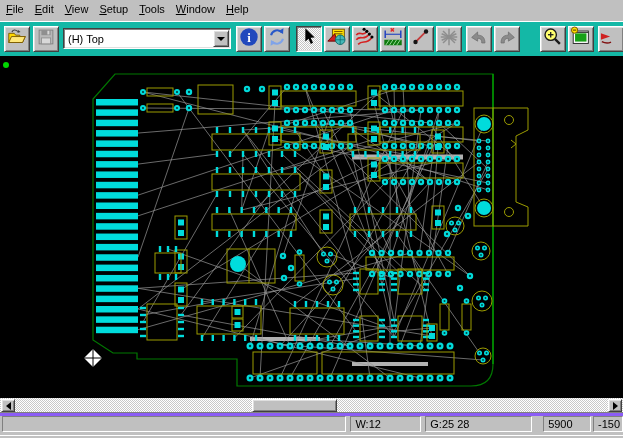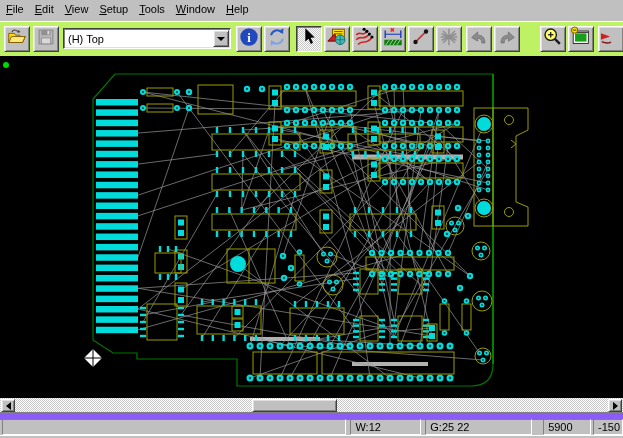--- a/index.html
+++ b/index.html
@@ -4,21 +4,21 @@
 <style>
   html,body{margin:0;padding:0;}
   body{width:623px;height:438px;overflow:hidden;font-family:"Liberation Sans",sans-serif;background:#c0c0c0;}
   .window{position:relative;width:623px;height:438px;background:#c0c0c0;}
 
   
   .menubar{height:21px;display:flex;align-items:flex-start;padding-left:2px;background:#c0c0c0;}
   .menu-item{font-size:11px;color:#000;padding:3px 4px;margin-right:3px;white-space:nowrap;}
 
   
-  .toolbar{position:relative;height:34px;background:#bef264;border-top:1px solid #ffffff;overflow:hidden;}
+  .toolbar{position:relative;height:34px;background:#14b8a6;border-top:1px solid #ffffff;overflow:hidden;}
   .tb-btn{position:absolute;top:4px;width:26px;height:26px;background:#c0c0c0;
     border:1px solid;border-color:#ffffff #404040 #404040 #ffffff;
     box-shadow:inset 1px 1px 0 #dfdfdf, inset -1px -1px 0 #808080;
     display:flex;align-items:center;justify-content:center;box-sizing:border-box;}
   .tb-btn.pressed{border-color:#404040 #ffffff #ffffff #404040;
     box-shadow:inset 1px 1px 0 #808080, inset -1px -1px 0 #dfdfdf;
     background:repeating-conic-gradient(#ffffff 0% 25%, #c6c6c6 0% 50%) 0 0/2px 2px;}
   .combo{position:absolute;left:63px;top:6px;width:168px;height:21px;background:#ffffff;
     border:1px solid;border-color:#404040 #ffffff #ffffff #404040;
     box-shadow:inset 1px 1px 0 #808080, inset -1px -1px 0 #dfdfdf;
@@ -43,21 +43,21 @@
     box-shadow:inset 1px 1px 0 #dfdfdf, inset -1px -1px 0 #808080;
     display:flex;align-items:center;justify-content:center;box-sizing:border-box;}
   .hs-left{left:1px;} .hs-right{right:1px;}
   .tri-left{width:0;height:0;border:4px solid transparent;border-right:5px solid #000;margin-left:-4px;}
   .tri-right{width:0;height:0;border:4px solid transparent;border-left:5px solid #000;margin-right:-4px;}
   .hs-thumb{position:absolute;left:252px;top:1px;width:85px;height:13px;background:#c0c0c0;
     border:1px solid;border-color:#ffffff #404040 #404040 #ffffff;
     box-shadow:inset 1px 1px 0 #dfdfdf, inset -1px -1px 0 #808080;box-sizing:border-box;}
 
   
-  .statusbar{height:22px;background:#c0c0c0;display:flex;align-items:flex-end;border-top:7px solid #8b5cf6;box-sizing:border-box;}
+  .statusbar{height:22px;background:#c0c0c0;display:flex;align-items:flex-start;border-top:3px solid #8b5cf6;box-sizing:border-box;}
   .sb-cell{height:16px;border:1px solid;border-color:#808080 #ffffff #ffffff #808080;
     font-size:11px;line-height:14px;padding:0 0 0 4px;color:#000;box-sizing:border-box;background:#c0c0c0;}
   .sb-0{margin-left:2px;width:345px;}
   .sb-1{margin-left:4px;width:71px;}
   .sb-2{margin-left:4px;width:107px;}
   .sb-3{margin-left:11px;width:48px;}
   .sb-4{margin-left:2px;width:30px;}
   .bottomstrip{height:4px;background:#c0c0c0;border-top:1px solid #ffffff;}
   u{text-decoration:underline;}
 </style>
@@ -983,18 +983,18 @@
       <div class="hs-thumb"></div>
       <div class="hs-btn hs-right">
           <span class="tri-right"></span>
         </div>
     </div>
   </div>
 
   <div class="statusbar">
     <div class="sb-cell sb-0"></div>
     <div class="sb-cell sb-1">W:12</div>
-    <div class="sb-cell sb-2">G:25 22</div>
+    <div class="sb-cell sb-2">G:25 28</div>
     <div class="sb-cell sb-3">5900</div>
     <div class="sb-cell sb-4">-150</div>
   </div>
   <div class="bottomstrip"></div>
 </div>
 
 </body></html>

